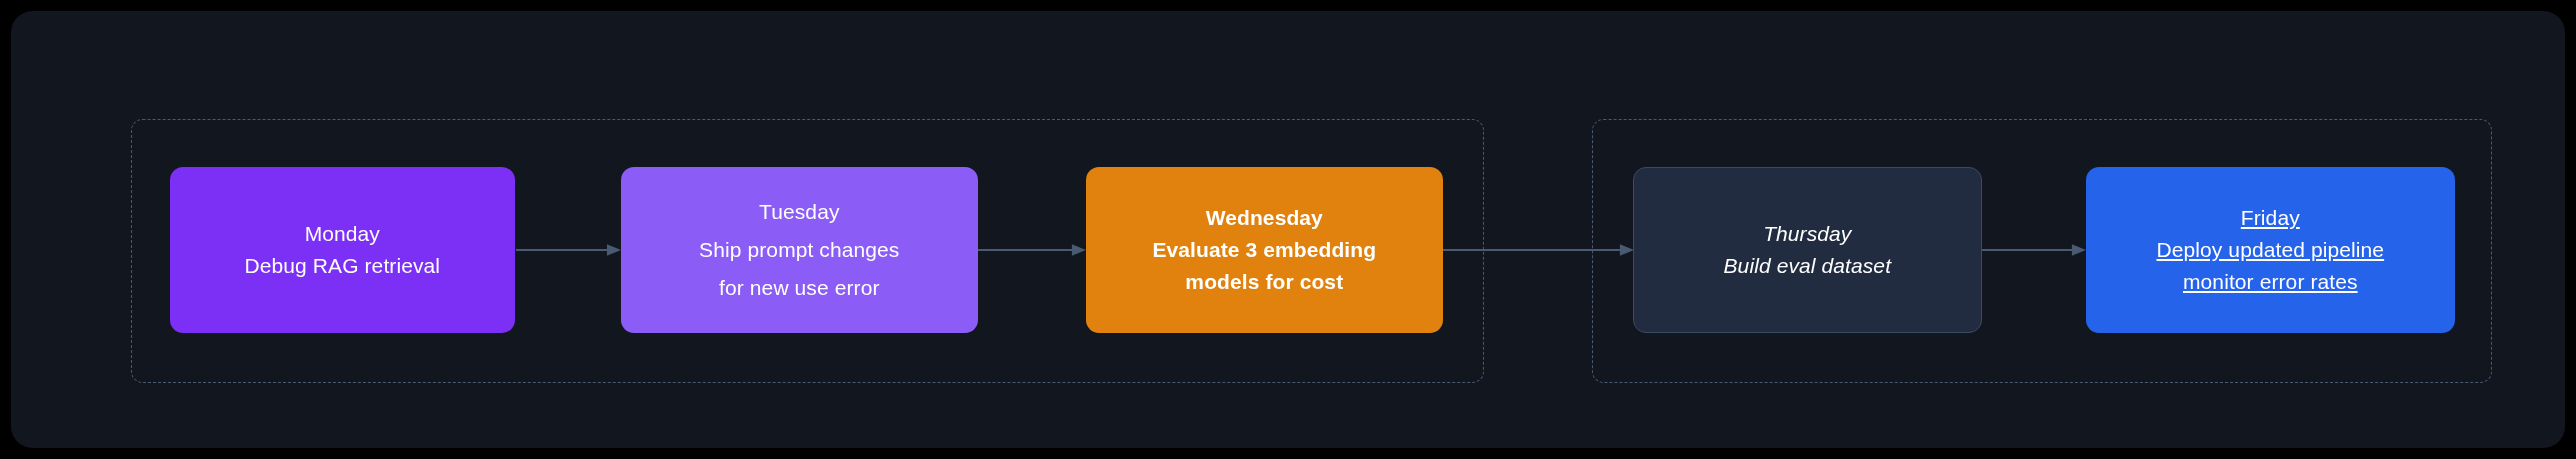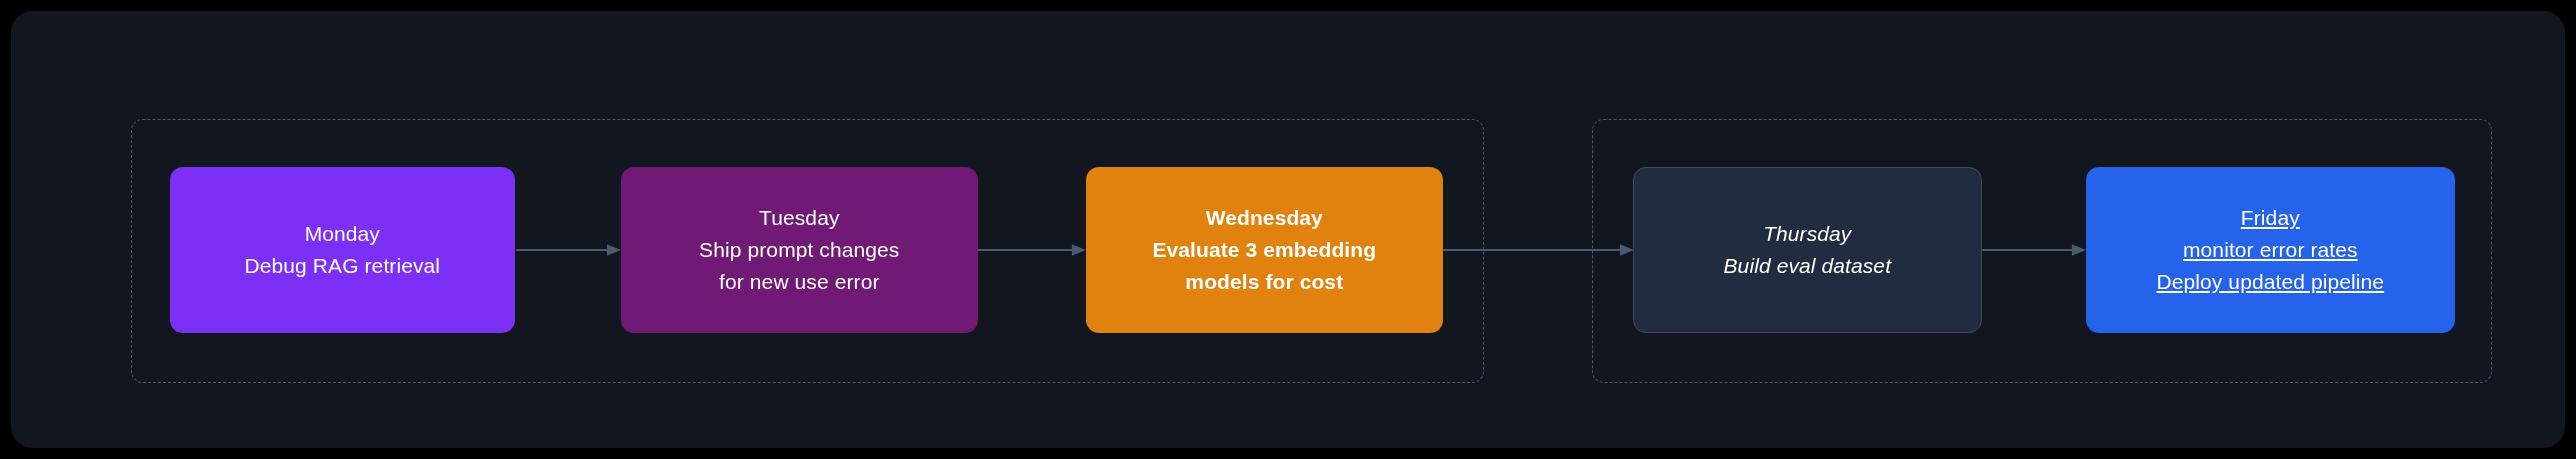--- a/index.html
+++ b/index.html
@@ -80,21 +80,22 @@
   }
 
   .node-monday {
     left: 159px;
     width: 345px;
     background: #7c2ff5;
   }
   .node-tuesday {
     left: 610px;
     width: 357px;
-    background: #701a75;
+    background: #8b5cf6;
+    gap: 6px;
   }
   .node-wednesday {
     left: 1075px;
     width: 357px;
     background: #e0820d;
     font-weight: bold;
   }
   .node-thursday {
     left: 1622px;
     width: 349px;
@@ -153,22 +154,22 @@
       <span class="task-line">models for cost</span>
     </div>
 
     <div class="node node-thursday">
       <span class="day">Thursday</span>
       <span class="task-line">Build eval dataset</span>
     </div>
 
     <div class="node node-friday">
       <span class="day">Friday</span>
+      <span class="task-line">Deploy updated pipeline</span>
       <span class="task-line">monitor error rates</span>
-      <span class="task-line">Deploy updated pipeline</span>
     </div>
 
     <div class="arrow arrow-1">
       <svg width="105" height="20" viewBox="0 0 127 24" xmlns="http://www.w3.org/2000/svg">
         <line x1="0" y1="12" x2="112" y2="12" stroke="#4a5a72" stroke-width="2.5"></line>
         <polygon points="110,5 127,12 110,19" fill="#4a5a72"></polygon>
       </svg>
     </div>
 
     <div class="arrow arrow-2">

